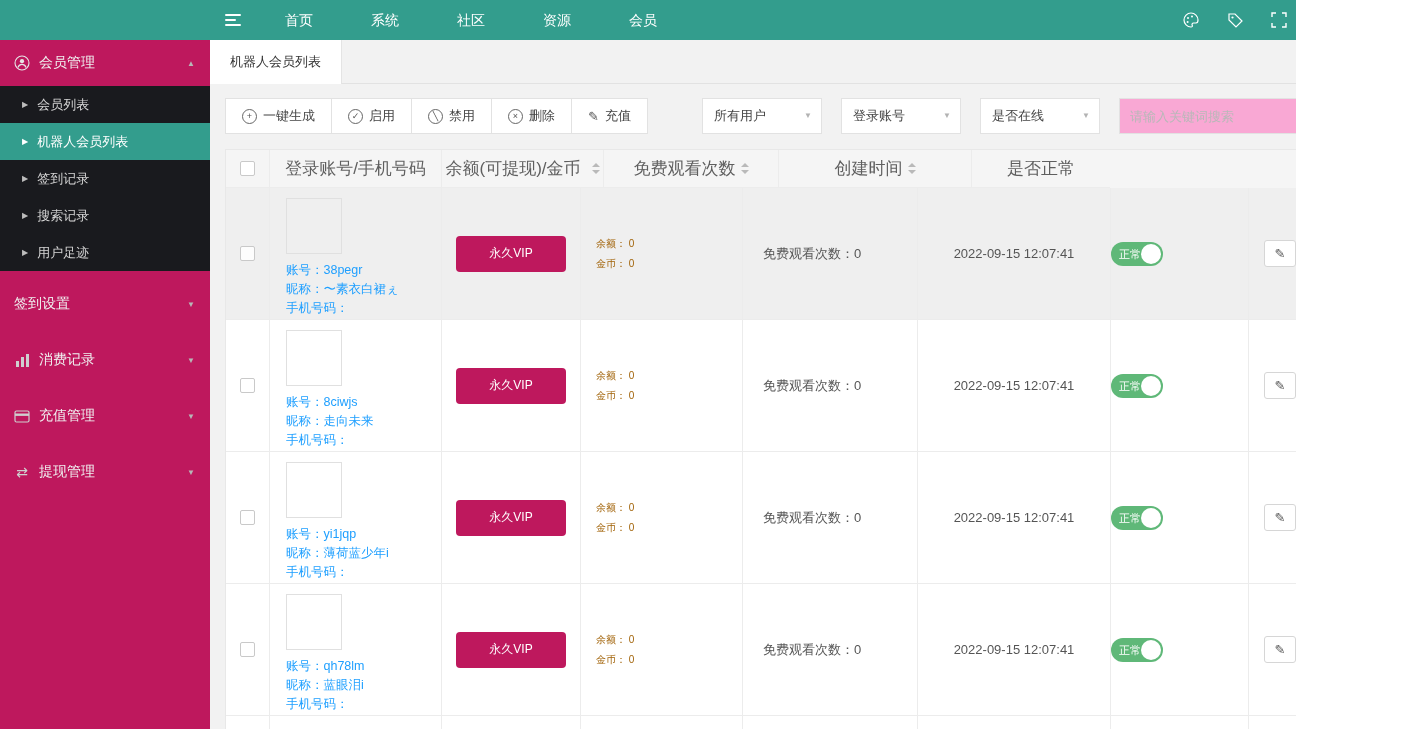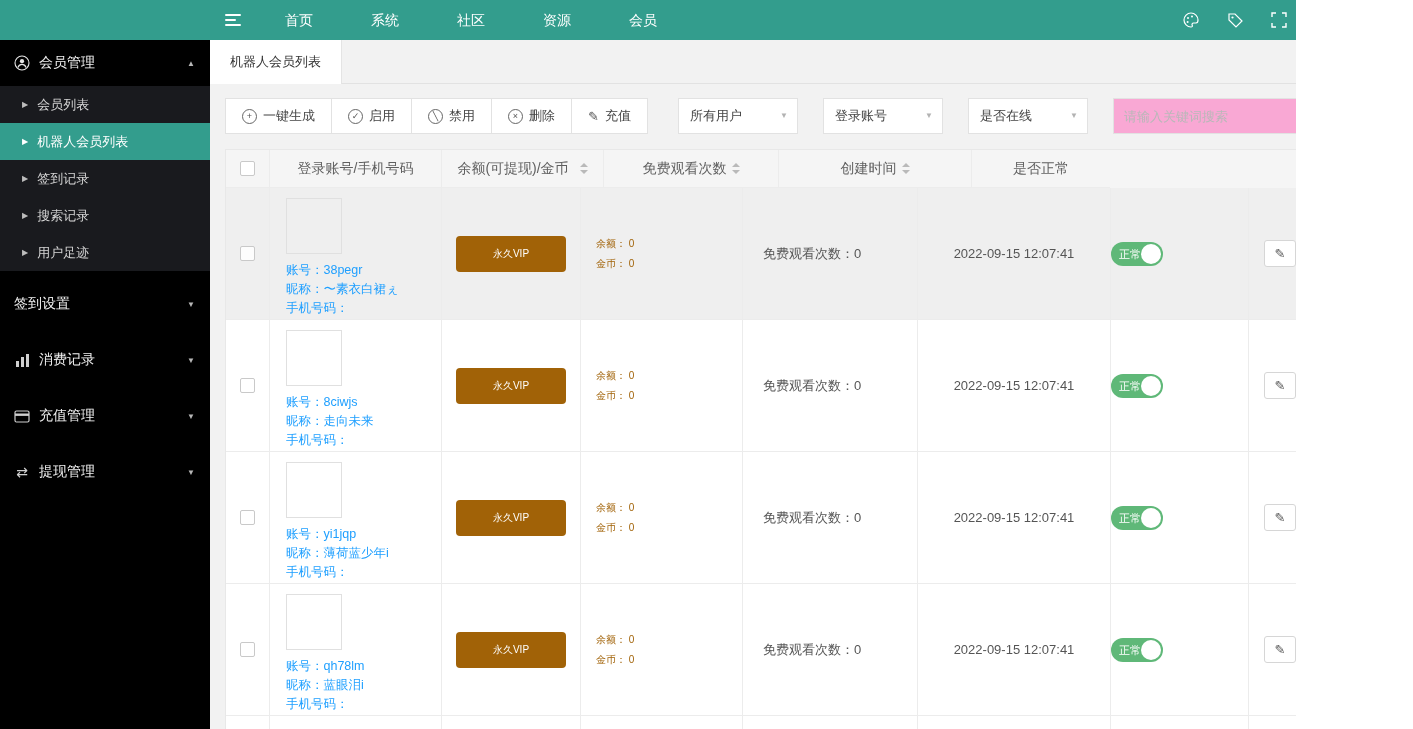--- a/index.html
+++ b/index.html
@@ -13,21 +13,21 @@
   .hamburger { width:46px; height:40px; display:flex; flex-direction:column; justify-content:center; align-items:center; gap:3px; cursor:pointer; }
   .hamburger i { display:block; height:2px; background:#fff; border-radius:1px; }
   .hamburger i:nth-child(1){ width:16px; } .hamburger i:nth-child(2){ width:11px; align-self:flex-start; margin-left:15px;} .hamburger i:nth-child(3){ width:16px; }
   .topnav .nav-item { padding:0 29px; line-height:40px; font-size:14px; color:#fff; cursor:pointer; }
   .topbar-right { position:absolute; right:18px; top:0; height:40px; display:flex; align-items:center; gap:26px; color:#fff; }
   .tb-icon { width:18px; height:18px; display:flex; align-items:center; justify-content:center; cursor:pointer; }
   .admin-chip { display:flex; align-items:center; gap:23px; font-weight:bold; font-size:14px; cursor:pointer; }
   .admin-caret { font-size:8px; }
 
   
-  .sidebar { position:absolute; left:0; top:40px; width:210px; height:689px; background:#000000; overflow:hidden; }
+  .sidebar { position:absolute; left:0; top:40px; width:210px; height:689px; background:#be185d; overflow:hidden; }
   .menu-group { height:46px; display:flex; align-items:center; padding:0 15px 0 14px; color:#f0f0f0; font-size:14px; cursor:pointer; }
   .menu-group .g-icon { width:16px; height:16px; margin-right:9px; display:flex; align-items:center; justify-content:center; color:#cfcfcf; font-size:14px; }
   .menu-group .g-caret { margin-left:auto; font-size:8px; color:#b7b7b7; }
   .menu-group.noicon { padding-left:14px; }
   .menu-group + .menu-group, .submenu + .menu-group { margin-top:10px; }
   .submenu { background:#191a1e; }
   .sub-item { height:37px; display:flex; align-items:center; padding-left:22px; color:#d6d6d6; font-size:13px; cursor:pointer; }
   .sub-item .arr { font-size:8px; margin-right:9px; color:#bdbdbd; }
   .sub-item.active { background:#339d8d; color:#fff; }
   .sub-item.active .arr { color:#fff; }
@@ -39,31 +39,31 @@
   .refresh { position:absolute; right:22px; top:11px; font-size:18px; color:#8f8f8f; cursor:pointer; line-height:1; }
 
   .content { padding:14px 15px 0 15px; }
 
   
   .toolbar { display:flex; align-items:center; }
   .btn-group { display:flex; }
   .tb-btn { height:36px; padding:0 16px; background:#fff; border:1px solid #e2e2e2; margin-right:-1px; font-size:13px; color:#444; display:flex; align-items:center; gap:6px; cursor:pointer; }
   .cicon { width:15px; height:15px; border:1px solid #666; border-radius:50%; display:inline-flex; align-items:center; justify-content:center; font-size:9px; color:#555; }
   .picon { font-size:13px; color:#555; }
-  .filters { margin-left:auto; display:flex; align-items:center; gap:25px; }
+  .filters { margin-left:auto; display:flex; align-items:center; gap:19px; }
   .select { position:relative; width:120px; height:36px; background:#fff; border:1px solid #e2e2e2; line-height:34px; padding:0 24px 0 11px; font-size:13px; color:#444; cursor:pointer; }
   .select .caret { position:absolute; right:9px; top:0; font-size:8px; color:#b3b3b3; }
   .search-input { width:194px; height:36px; border:1px solid #e2e2e2; background:#f9a8d4; padding:0 10px; font-size:13px; color:#333; outline:none; font-family:inherit; }
   .search-input::placeholder { color:#b8b8b8; }
   .search-btn { width:66px; height:36px; background:#339d8d; color:#fff; border:none; font-size:14px; cursor:pointer; font-family:inherit; }
 
   
   .table { margin-top:15px; background:#fff; border:1px solid #e8e8e8; border-bottom:none; }
   .thead { display:flex; background:#f5f5f5; height:38px; }
-  .thead .cell { display:flex; align-items:center; justify-content:center; font-size:14px; color:#5f5f5f; }
+  .thead .cell { display:flex; align-items:center; justify-content:center; font-size:17px; color:#5f5f5f; }
   .trow { display:flex; background:#fff; height:132px; }
   .trow.alt { background:#efefef; }
   .cell { border-right:1px solid #ececec; border-bottom:1px solid #ececec; }
   .cell:last-child { border-right:none; }
   .c-check { width:44px; display:flex; align-items:center; justify-content:center; }
   .c-account { width:172px; padding:10px 6px 8px 16px; }
   .c-type { width:139px; display:flex; align-items:center; justify-content:center; }
   .c-balance { width:162px; display:flex; flex-direction:column; justify-content:center; padding-left:15px; gap:6px; font-size:10px; color:#a16207; }
   .c-views { width:175px; display:flex; align-items:center; padding-left:20px; font-size:13px; color:#555; }
   .c-created { width:193px; display:flex; align-items:center; justify-content:center; font-size:13px; color:#555; }
@@ -74,21 +74,21 @@
   .trow.alt .checkbox { background:#fdfdfd; }
   .sort { display:inline-flex; flex-direction:column; margin-left:5px; }
   .sort i { width:0; height:0; border:4px solid transparent; display:block; }
   .sort .up { border-bottom-color:#b9b9b9; border-top-width:0; margin-bottom:3px; }
   .sort .dn { border-top-color:#b9b9b9; border-bottom-width:0; }
 
   .avatar { width:56px; height:56px; border:1px solid #e0e0e0; background:transparent; margin-bottom:7px; }
   .acc-line { font-size:12.5px; color:#1e9fff; line-height:19px; white-space:nowrap; }
   .acc-line .lnk { cursor:pointer; }
 
-  .vip { width:110px; height:36px; background:#a16207; color:#fff; border:none; border-radius:4px; font-size:10px; cursor:pointer; font-family:inherit; }
+  .vip { width:110px; height:36px; background:#be185d; color:#fff; border:none; border-radius:4px; font-size:12px; cursor:pointer; font-family:inherit; }
 
   .switch { position:relative; width:52px; height:24px; border-radius:12px; background:#5fb878; display:inline-block; cursor:pointer; }
   .sw-text { position:absolute; left:8px; top:5px; font-size:11px; color:#fff; }
   .sw-knob { position:absolute; right:2px; top:2px; width:20px; height:20px; border-radius:50%; background:#fff; }
 
   .op { width:32px; height:27px; border-radius:3px; display:flex; align-items:center; justify-content:center; cursor:pointer; font-family:inherit; }
   .op.edit { background:#fff; border:1px solid #d6d6d6; color:#555; font-size:13px; }
   .op.del { background:#ececec; border:1px solid #e0e0e0; color:#9a9a9a; }
   .op.swap { background:#fff; border:1px solid #d6d6d6; color:#444; font-size:14px; }
   .stub { height:20px; }

